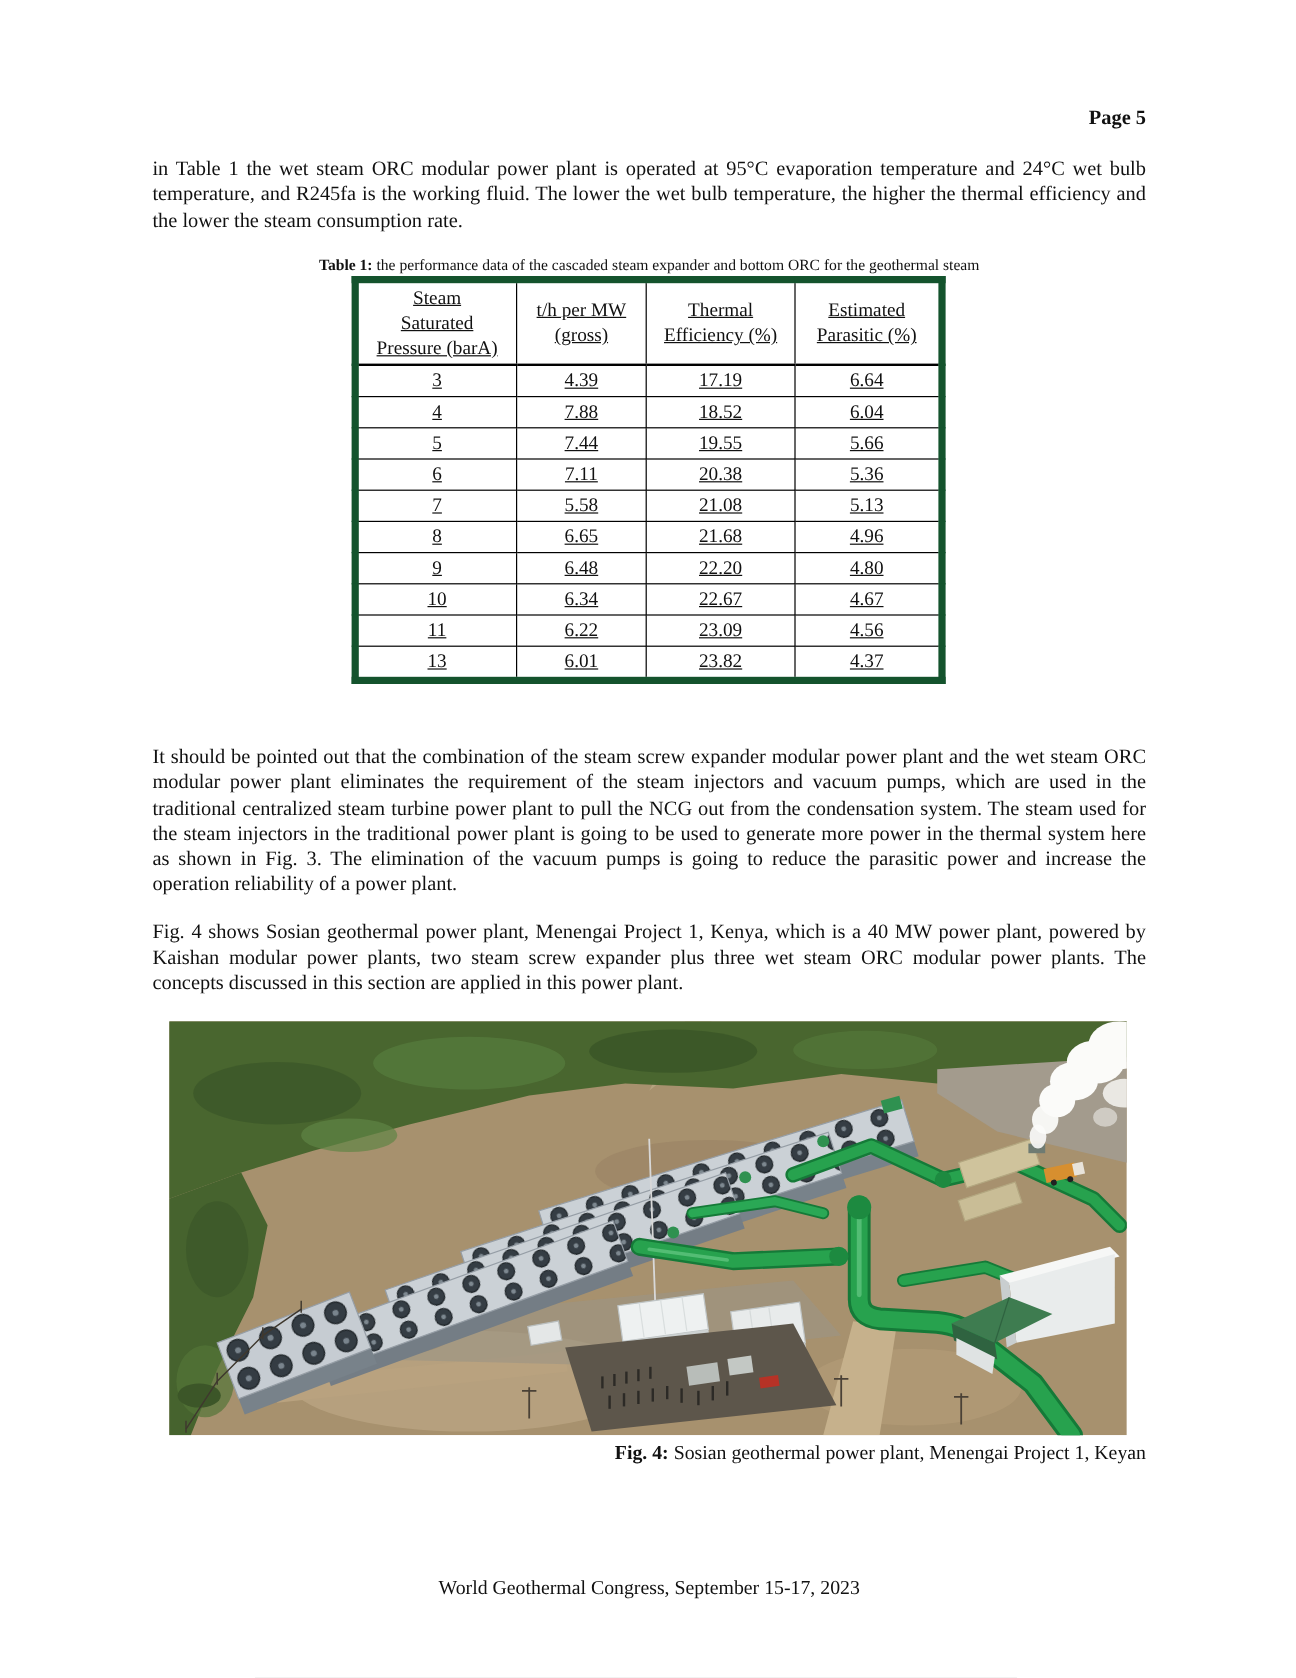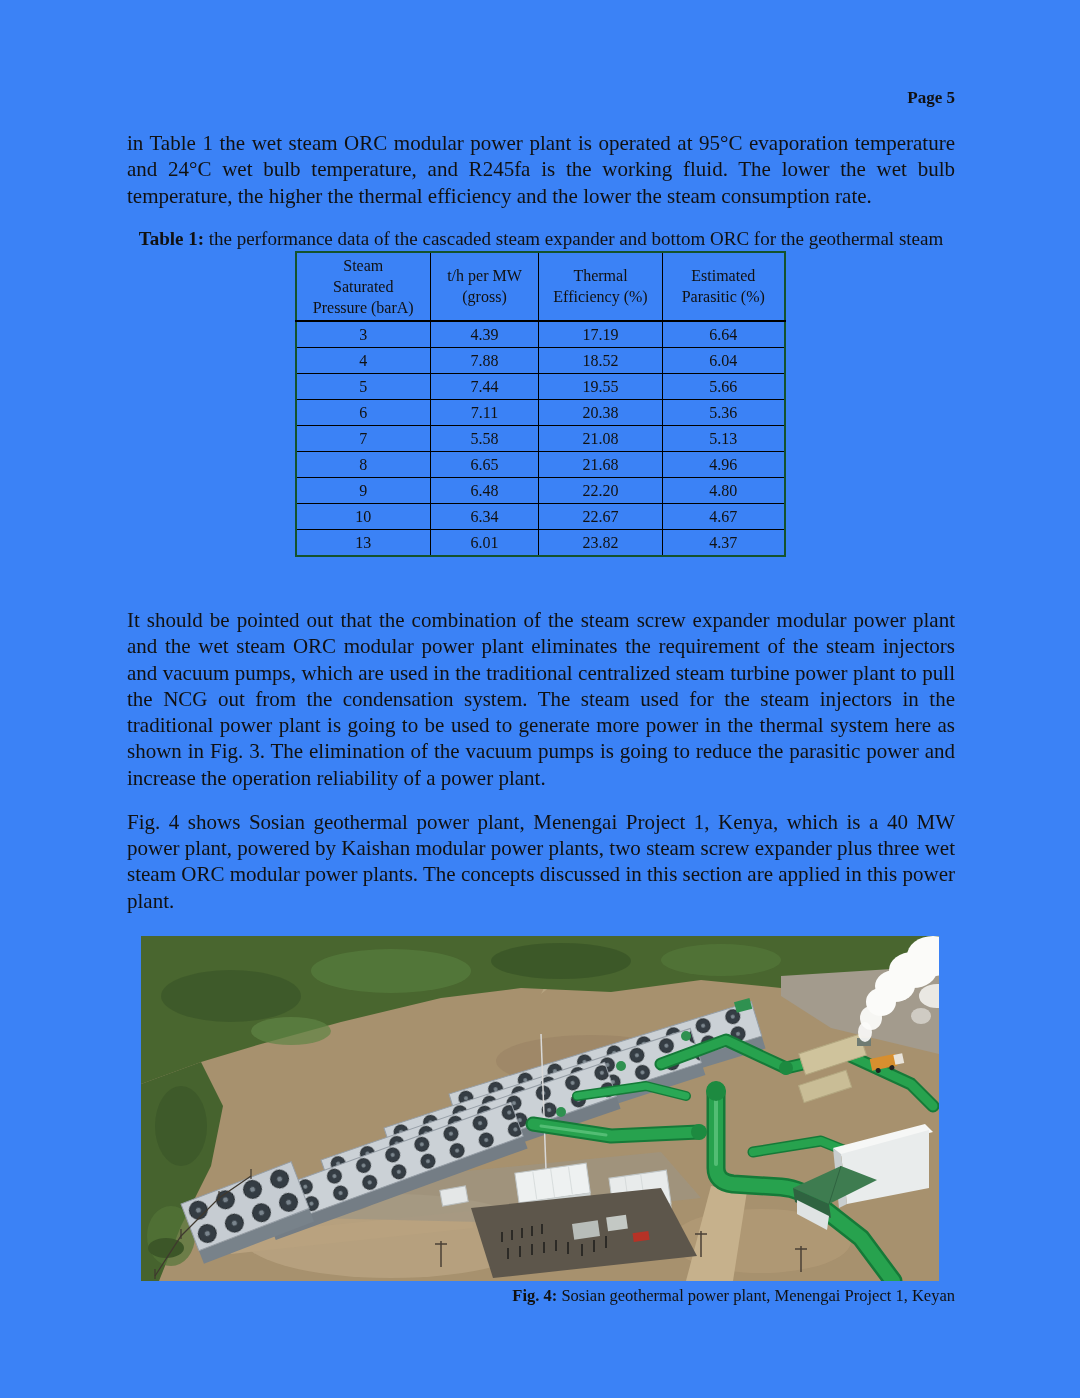--- a/index.html
+++ b/index.html
@@ -1,32 +1,33 @@
 <!DOCTYPE html>
 <html><head>
 <meta charset="utf-8">
 <style>
   html,body{margin:0;padding:0;background:#e8e8e8;}
   .page{
-    width:1080px;height:1398px;background:#3b82f6;position:relative;
+    width:1080px;height:1398px;background:#ffffff;position:relative;
     font-family:"Liberation Serif","DejaVu Serif",serif;color:#111;
     overflow:hidden;margin:0 auto;
   }
   .b{font-weight:bold;}
   .page-number{margin:88px 125px 0 0;text-align:right;font-size:17px;font-weight:bold;}
   .body-text{
-    margin:22px 125px 0 127px;font-size:21px;line-height:1.25;
+    margin:22px 125px 0 127px;font-size:17px;line-height:1.25;
     text-align:justify;text-justify:inter-word;
   }
   .body-text.p2{margin-top:50px;}
   .body-text.p3{margin-top:18px;}
-  .tbl-caption{margin:19px 125px 0 127px;text-align:center;font-size:19px;}
+  .tbl-caption{margin:19px 125px 0 127px;text-align:center;font-size:13px;}
   table.data{
     border-collapse:collapse;margin:1px auto 0 auto;font-size:16px;
-    border:2px solid #14532d;
+    border:6px solid #14532d;
+    text-decoration:underline;
   }
   table.data th{
     border:1px solid #000;border-bottom:2px solid #000;
     font-weight:normal;white-space:pre-line;line-height:1.32;
     padding:2px 10px;text-align:center;vertical-align:middle;
   }
   table.data td{
     border:1px solid #000;text-align:center;height:25px;padding:0 8px;
   }
   col.c1{width:135px;} col.c2{width:108px;} col.c3{width:124px;} col.c4{width:122px;}
@@ -106,20 +107,26 @@
           <td>9</td>
           <td>6.48</td>
           <td>22.20</td>
           <td>4.80</td>
         </tr>
       <tr>
           <td>10</td>
           <td>6.34</td>
           <td>22.67</td>
           <td>4.67</td>
+        </tr>
+      <tr>
+          <td>11</td>
+          <td>6.22</td>
+          <td>23.09</td>
+          <td>4.56</td>
         </tr>
       <tr>
           <td>13</td>
           <td>6.01</td>
           <td>23.82</td>
           <td>4.37</td>
         </tr>
     </tbody>
   </table>
 

